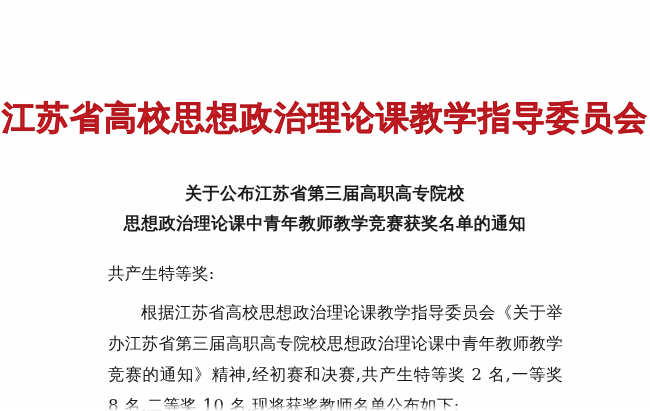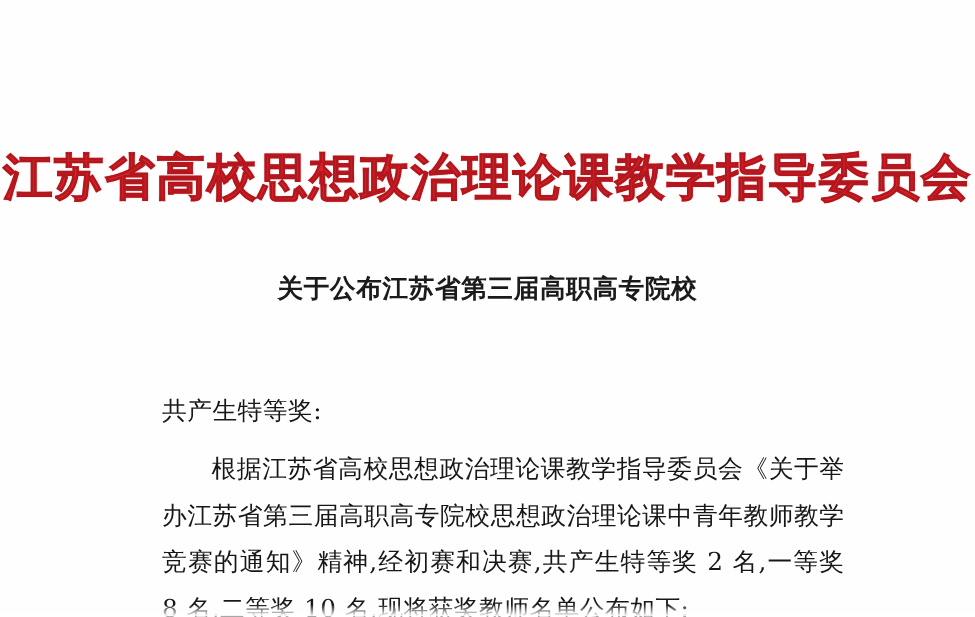--- a/index.html
+++ b/index.html
@@ -84,20 +84,21 @@
 <body>
 
 <div class="page">
 
   <div class="doc-header">
     <div class="doc-header-title" style="color: rgb(216, 35, 42);">江苏省高校思想政治理论课教学指导委员会</div>
   </div>
 
   <div class="doc-subject">
     <div class="doc-subject-line">关于公布江苏省第三届高职高专院校</div>
+    <div class="doc-subject-line">思想政治理论课中青年教师教学竞赛获奖名单的通知</div>
   </div>
 
   <div class="doc-body">
     <p class="doc-salutation">共产生特等奖:</p>
     <p class="doc-paragraph">根据江苏省高校思想政治理论课教学指导委员会《关于举办江苏省第三届高职高专院校思想政治理论课中青年教师教学竞赛的通知》精神,经初赛和决赛,共产生特等奖 2 名,一等奖 8 名,二等奖 10 名,现将获奖教师名单公布如下:</p>
   </div>
 
   <div class="fade-bottom"></div>
 </div>
 

